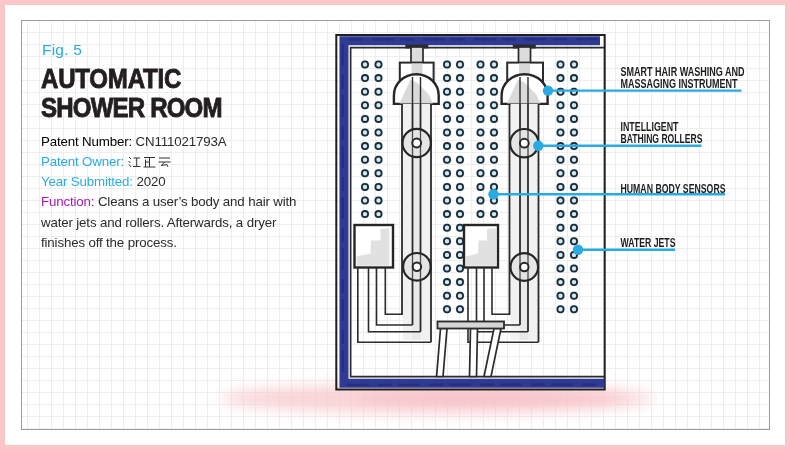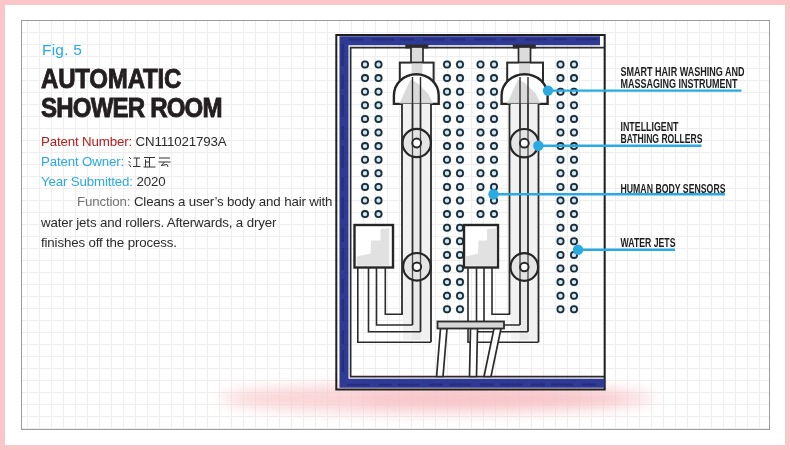--- a/index.html
+++ b/index.html
@@ -14,34 +14,34 @@
 <div class="abs" style="left:21px;top:20px;width:747px;height:408px;border:1px solid #9c9c9c;
   background-image:linear-gradient(#eeeeee 1px, transparent 1px),linear-gradient(90deg,#eeeeee 1px, transparent 1px);
   background-size:12px 12px;background-position:5px 11px;"></div>
 
 <div class="abs" style="left:42px;top:41px;font-size:15.5px;font-weight:400;color:#29abe2;letter-spacing:0.2px;">Fig. 5</div>
 
 <div class="abs" style="left:41px;top:65px;font-size:27.5px;line-height:28.7px;font-weight:700;color:#231f20;-webkit-text-stroke:0.9px #231f20;transform:scaleX(0.875);transform-origin:left top;white-space:nowrap;"><span style="letter-spacing:-0.25px;">AUTOMATIC</span><br><span style="letter-spacing:-0.95px;">SHOWER ROOM</span></div>
 
 <div class="abs" style="left:41px;top:131.8px;font-size:13.3px;line-height:20.2px;color:#2b2b2b;letter-spacing:-0.15px;">
 
-<div><span style="color:#b91c1c;">Patent Number:</span> CN111021793A</div>
+<div><span style="color:#000000;">Patent Number:</span> CN111021793A</div>
 
 <div><span style="color:#29abe2;text-align:center;">Patent Owner:</span> <svg width="44" height="14" viewBox="0 0 44 14" style="vertical-align:-2.5px;">
         <g stroke="#333333" stroke-width="1.0" fill="none">
 <path d="M1,2 L3,4 M0.5,6 L2.5,8 M3,12 L1,9.5"></path>
           <path d="M5.5,3 H12 M8.7,3 V11.5 M5,11.5 H12.5"></path>
 <path d="M16,2.5 H27 M21.5,2.5 V12 M21.5,7 H17.5 M17.5,4.5 V12 M15.5,12 H27.5"></path>
 <path d="M31,3 H42 M30.5,7 H42.5 M36.5,7 L33,11 M33.5,10.5 L39,9.5 L40,12"></path>
 </g>
       </svg></div>
 
 <div><span style="color:#29abe2;">Year Submitted:</span> 2020</div>
 
-<div><span style="color:#737373;padding-left:36px;">Function:</span> Cleans a user’s body and hair with<br>water jets and rollers. Afterwards, a dryer<br>finishes off the process.</div>
+<div><span style="color:#a21caf;">Function:</span> Cleans a user’s body and hair with<br>water jets and rollers. Afterwards, a dryer<br>finishes off the process.</div>
 </div>
 
 <svg class="abs" style="left:0;top:0;" width="790" height="450" viewBox="0 0 790 450">
 
   <g filter="url(#blur1)">
     <ellipse cx="437" cy="398.5" rx="217" ry="14.5" fill="#f8cbcf" opacity="0.85"></ellipse>
     <ellipse cx="490" cy="398" rx="135" ry="9" fill="#f6bcc2" opacity="0.7"></ellipse>
   </g>
   <defs>
     <filter id="blur1" x="-20%" y="-120%" width="140%" height="340%">

